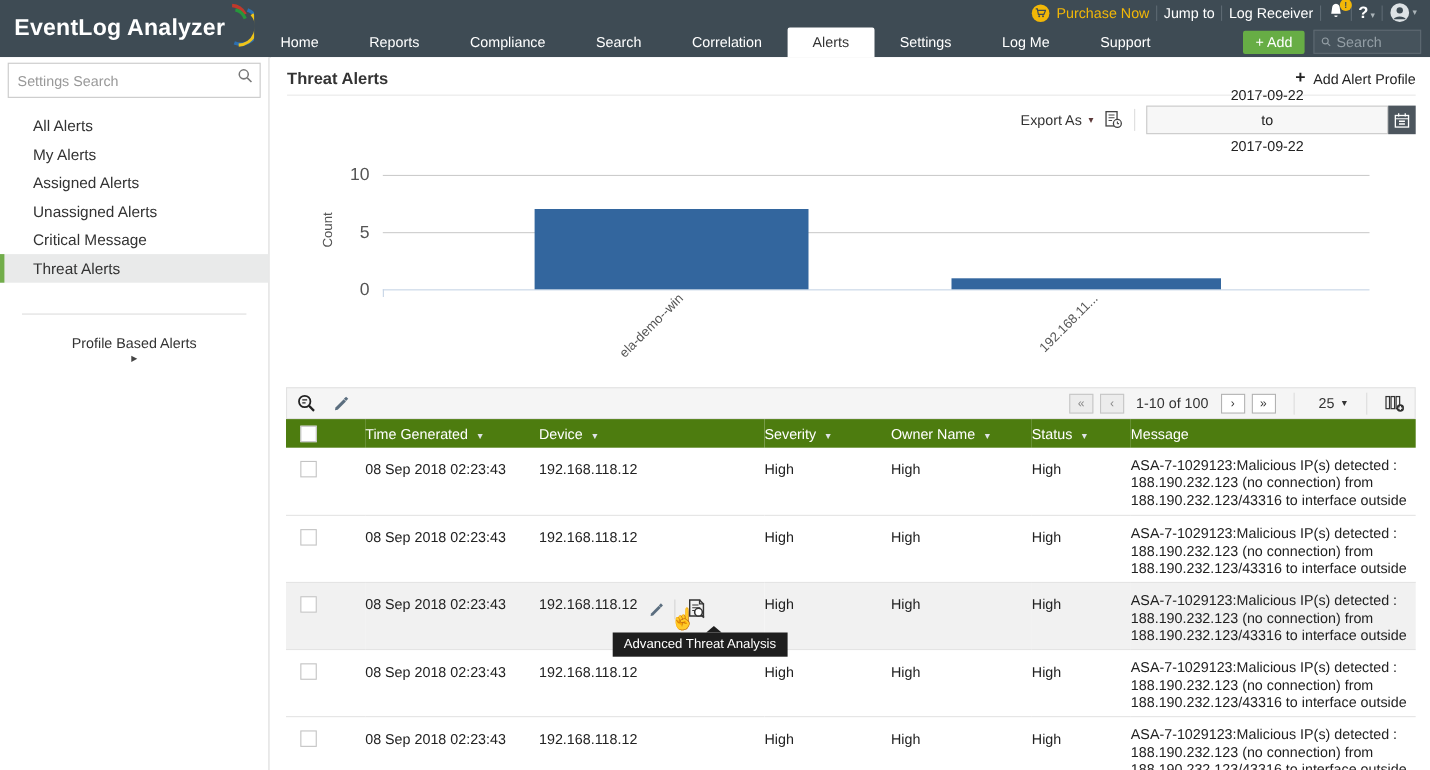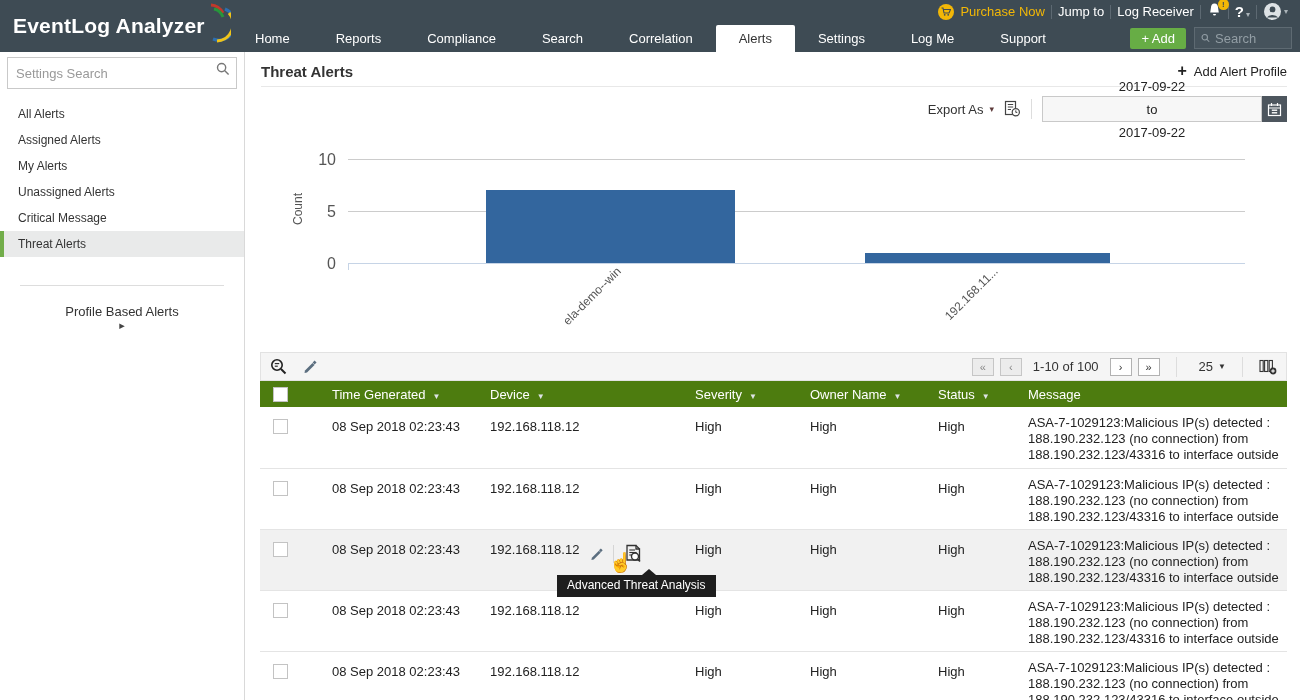--- a/index.html
+++ b/index.html
@@ -31,21 +31,21 @@
   .top-search input { background:transparent; border:none; outline:none; width:70px; font-size:13px; color:#cfd5d8; font-family:inherit; }
   .top-search input::placeholder { color:#939ea5; }
 
   
   .sidebar { position:absolute; top:52px; left:0; width:245px; bottom:0; background:#fff; border-right:1px solid #d9d9d9; }
   .side-search { margin:5px 7px 0 7px; position:relative; }
   .side-search input { width:100%; height:32px; border:1px solid #c9c9c9; padding:0 26px 0 8px; font-size:13px; color:#555; font-family:inherit; outline:none; }
   .side-search input::placeholder { color:#999; }
   .side-search .mag { position:absolute; right:7px; top:5px; }
   .side-list { list-style:none; margin-top:12px; }
-  .side-list li { height:26px; line-height:26px; padding-left:14px; font-size:12px; color:#333; border-left:4px solid transparent; cursor:pointer; }
+  .side-list li { height:26px; line-height:26px; padding-left:26px; font-size:14px; color:#333; border-left:4px solid transparent; cursor:pointer; }
   .side-list li.selected { background:#e9eaea; border-left-color:#72ad4a; }
   .side-divider { height:1px; background:#ddd; margin:28px 20px 0 20px; }
   .side-footer { margin-top:18px; padding:0 14px; font-size:13px; color:#333; display:flex; justify-content:space-between; align-items:center; cursor:pointer;flex-direction:column; }
   .side-footer .arrow { font-size:11px; color:#444; }
 
   
   .content { position:absolute; left:246px; top:52px; right:0; bottom:0; background:#fff; overflow:hidden; }
   .title-row { position:absolute; left:15px; right:13px; top:4px; height:31px; border-bottom:1px solid #e8e8e8; display:flex; justify-content:space-between; align-items:center; }
   .page-title { font-size:15px; font-weight:bold; color:#333; }
   .add-profile { font-size:13px; color:#222; display:flex; align-items:center; gap:7px; cursor:pointer; }
@@ -179,22 +179,22 @@
     <input placeholder="Settings Search" style="">
     <span class="mag">
       <svg width="14" height="14" viewBox="0 0 14 14">
           <circle cx="5.6" cy="5.6" r="4.1" stroke="#777" stroke-width="1.4" fill="none"></circle>
           <line x1="8.8" y1="8.8" x2="12.6" y2="12.6" stroke="#777" stroke-width="1.4"></line>
         </svg>
     </span>
   </div>
   <ul class="side-list">
       <li class="">All Alerts</li>
+      <li class="">My Alerts</li>
       <li class="">Assigned Alerts</li>
-      <li class="">My Alerts</li>
       <li class="">Unassigned Alerts</li>
       <li class="">Critical Message</li>
       <li class="selected">Threat Alerts</li>
     </ul>
   <div class="side-divider"></div>
   <div class="side-footer">
     <span>Profile Based Alerts</span>
     <span class="arrow">▸</span>
   </div>
 </aside>

